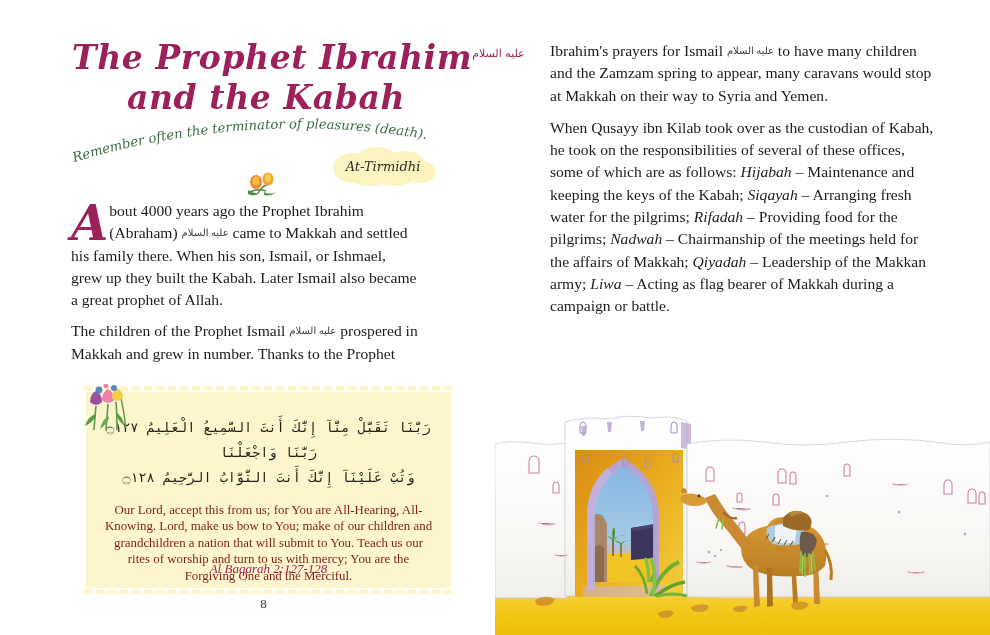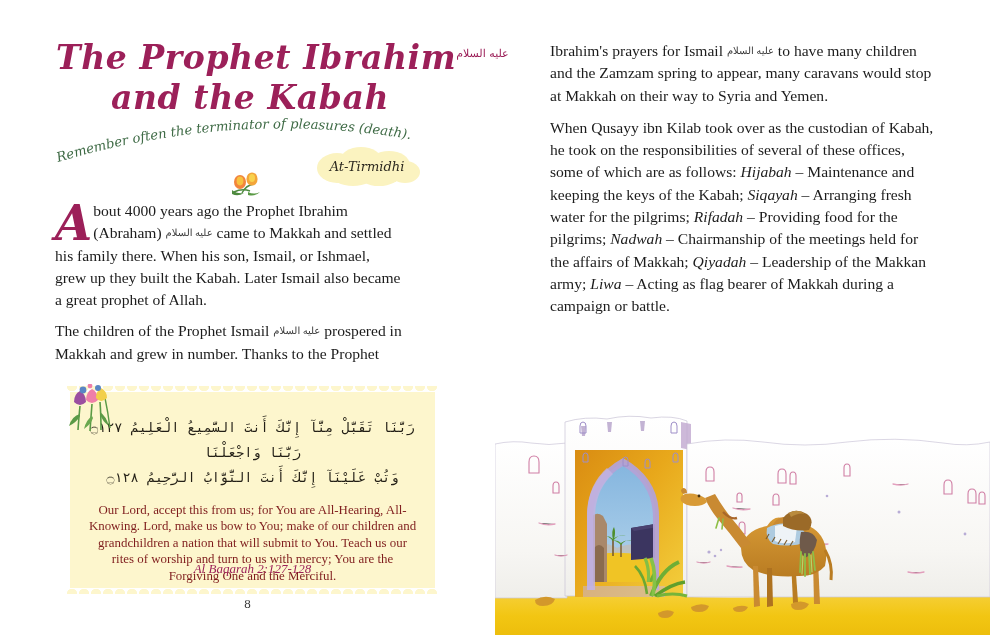--- a/index.html
+++ b/index.html
@@ -17,21 +17,21 @@
   .spread {
     position: relative;
     width: 990px;
     height: 635px;
     background: #ffffff;
   }
 
   
   .page-left {
     position: absolute;
-    left: 0; top: 0;
+    left: 16px; top: 0;
     width: 495px; height: 635px;
   }
   .page-right {
     position: absolute;
     left: 495px; top: 0;
     width: 495px; height: 635px;
   }
 
   
   .title-block {

